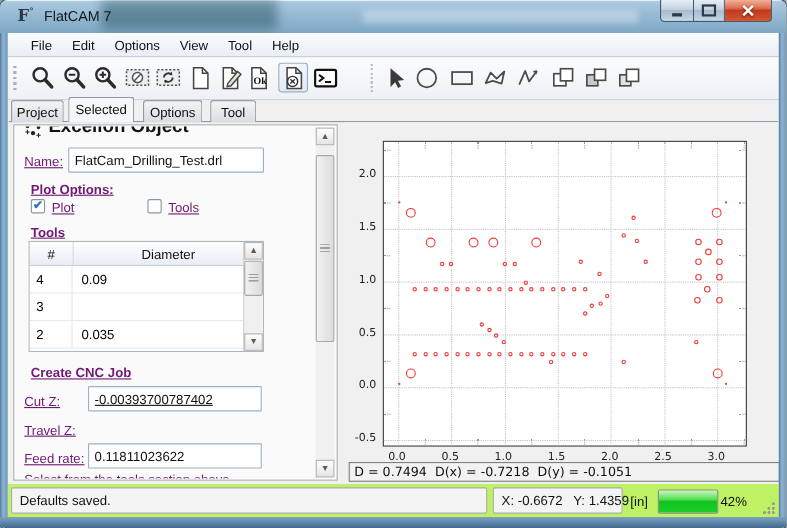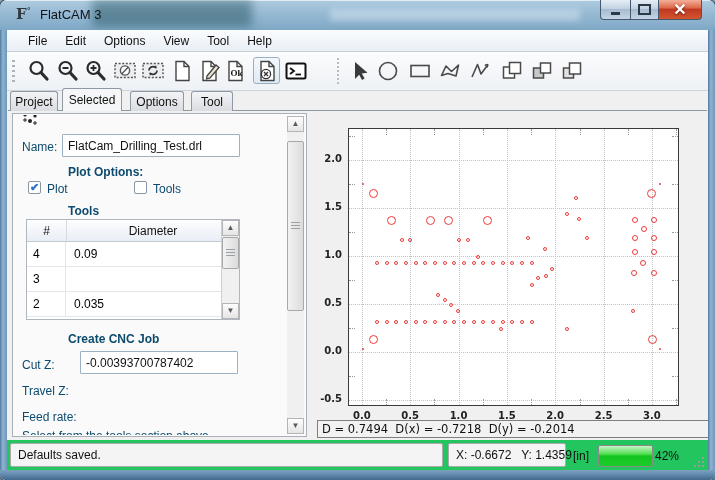--- a/index.html
+++ b/index.html
@@ -46,22 +46,22 @@
   .tab{position:absolute;box-sizing:border-box;border:1px solid #8f99a4;border-bottom:none;border-radius:3px 3px 0 0;
        background:linear-gradient(180deg,#f3f4f6,#d9dce1);font-size:12px;color:#111;display:flex;align-items:center;justify-content:center;z-index:3;}
   .tab.active{background:#f5f6f7;z-index:5;}
   
   #pane{position:absolute;left:8px;top:110px;width:699px;height:329px;background:#f0f0f0;border-top:1px solid #8f99a4;z-index:2;}
   
   #left-panel{position:absolute;left:4px;top:2px;width:295px;height:324px;border:1px solid #aab0b8;background:#fafafa;box-sizing:border-box;}
   #left-content{position:absolute;left:1px;top:1px;width:274px;height:320px;overflow:hidden;}
   .h-icon{position:absolute;left:8px;top:-3px;}
   #panel-heading{position:absolute;left:30px;top:-10px;font-size:17px;font-weight:bold;color:#111;}
-  .lbl{position:absolute;font-size:12px;color:#0c4a6e;}
-  .lbl.b{font-weight:bold;margin-left:40px;}
+  .lbl{position:absolute;font-size:12px;color:#701a75;text-decoration:underline;}
+  .lbl.b{font-weight:bold;}
   .tfield{position:absolute;box-sizing:border-box;height:23px;border:1px solid #9cb1c4;background:#fff;font-family:"Liberation Sans",sans-serif;font-size:12px;color:#111;padding:0 5px;border-radius:1px;}
   .cbx{position:absolute;width:13px;height:13px;border:1px solid #8795a5;background:#fff;box-sizing:border-box;text-align:center;line-height:11px;font-size:11px;color:#2f71c9;font-weight:bold;border-radius:2px;}
   
   #tools-table{position:absolute;left:12px;top:104px;width:214px;height:101px;border:1px solid #b0b6bd;background:#fff;box-sizing:border-box;overflow:hidden;}
   .tt-header{display:flex;height:21px;border-bottom:1px solid #c5c9ce;background:linear-gradient(180deg,#fdfefe,#e8eef6);}
   .tt-header div{font-size:12px;color:#111;display:flex;align-items:center;justify-content:center;}
   .tt-h-num{width:39px;border-right:1px solid #d6dadf;}
   .tt-h-dia{flex:1;}
   .tt-row{display:flex;height:24px;border-bottom:1px solid #e4e6e9;background:#fff;}
   .tt-c-num{width:39px;border-right:1px solid #e4e6e9;font-size:12px;display:flex;align-items:center;padding-left:6px;box-sizing:border-box;}
@@ -73,27 +73,27 @@
   .sb-grip{position:absolute;left:3px;right:3px;top:50%;height:7px;margin-top:-4px;
            background:repeating-linear-gradient(180deg,#9aa0a6 0 1px,transparent 1px 3px);}
   #panel-scrollbar{position:absolute;right:2px;top:2px;width:17px;height:318px;background:#f0f0f0;}
   
   #figure{position:absolute;left:305px;top:0;width:394px;height:308px;background:#f0f0f0;}
   #plot-axes{position:absolute;left:35px;top:17px;width:329px;height:276px;background:#fff;border:1px solid #3a3a3a;}
   .gl-v{position:absolute;top:0;width:0;height:100%;border-left:1px dotted #c3c3c3;}
   .gl-h{position:absolute;left:0;height:0;width:100%;border-top:1px dotted #c3c3c3;}
   .mtick{position:absolute;width:0;border-left:1px dotted #9a9a9a;height:6px;}
   .mtick-h{position:absolute;height:0;border-top:1px dotted #9a9a9a;width:6px;}
-  .tick-label{position:absolute;font-family:"DejaVu Sans",sans-serif;font-size:10px;color:#222;font-weight:bold;}
+  .tick-label{position:absolute;font-family:"DejaVu Sans",sans-serif;font-size:10px;color:#222;}
   .pt{position:absolute;border:1px solid #ee3b3b;border-radius:50%;box-sizing:border-box;background:transparent;}
   .pt.filled{background:#ee3b3b;border:none;}
   #measure-box{position:absolute;left:309px;top:309px;width:392px;height:18px;border:1px solid #7f7f7f;background:#f2f2f2;box-sizing:border-box;
                font-family:"DejaVu Sans",sans-serif;font-size:11.5px;color:#111;display:flex;align-items:center;padding-left:4px;white-space:pre;}
   
-  #statusbar{position:absolute;left:7px;top:440px;width:701px;height:30px;background:#22c55e;}
+  #statusbar{position:absolute;left:7px;top:440px;width:701px;height:30px;background:#bef264;}
   .status-box{position:absolute;top:3px;height:24px;border:1px solid #ababab;border-radius:2px;background:#f4f4f4;box-sizing:border-box;
               font-size:12px;color:#111;display:flex;align-items:center;padding-left:7px;white-space:pre;}
   #units-label{position:absolute;left:566px;top:9px;font-size:12px;color:#111;}
   #progress{position:absolute;left:591px;top:5px;width:53px;height:20px;border:1px solid #8a8a8a;border-radius:2px;background:#e6e6e6;overflow:hidden;}
   #progress-fill{height:100%;background:linear-gradient(180deg,#c7f4c7 0%,#52e052 40%,#13c41f 50%,#1bcd29 100%);}
   #progress-label{position:absolute;left:648px;top:9px;font-size:12px;color:#111;}
   #resize-grip{position:absolute;right:3px;top:16px;width:13px;height:12px;
     background:radial-gradient(circle at 11px 10px,#9a9a9a 1.2px,transparent 1.5px),
                radial-gradient(circle at 7px 10px,#9a9a9a 1.2px,transparent 1.5px),
                radial-gradient(circle at 11px 6px,#9a9a9a 1.2px,transparent 1.5px),
@@ -109,21 +109,21 @@
 
   <div id="frame-left" class="frame-edge"></div>
   <div id="frame-right" class="frame-edge"></div>
   <div id="frame-bottom" class="frame-edge"></div>
 
   <div id="titlebar">
     <div class="shine"></div>
     <div class="tb-blob1"></div>
     <div class="tb-blob2"></div>
     <div id="app-icon">F<sup>°</sup></div>
-    <div id="window-title">FlatCAM 3</div>
+    <div id="window-title">FlatCAM 7</div>
   </div>
   <div class="cap-btns">
     <div class="cap-btn" id="btn-minimize">
         <div class="glyph-min"></div>
       </div>
     <div class="cap-btn" id="btn-maximize">
         <div class="glyph-max"></div>
       </div>
     <div class="cap-btn" id="btn-close">
         <span>✕</span>
@@ -270,20 +270,21 @@
   <div id="pane">
 
     <div id="left-panel">
       <div id="left-content">
         <svg class="h-icon" width="18" height="16" viewBox="0 0 18 16">
           <circle cx="3" cy="3" r="1.6" fill="#222"></circle>
             <circle cx="13" cy="4" r="1.6" fill="#222"></circle>
             <circle cx="8" cy="9" r="2" fill="#222"></circle>
           <path d="M1 8 h4 M3 6 v4 M11 11 h4 M13 9 v4" stroke="#222" stroke-width="1"></path>
         </svg>
+        <div id="panel-heading">Excellon Object</div>
 
         <div class="lbl" style="left:8px;top:25px">Name:</div>
         <input class="tfield" style="left: 48px; top: 19px; width: 178px;" value="FlatCam_Drilling_Test.drl">
 
         <div class="lbl b" style="left:14px;top:50px">Plot Options:</div>
 
         <div class="cbx" style="left:14px;top:66px" id="plot-cbx">✔</div>
         <div class="lbl" style="left:33px;top:67px">Plot</div>
         <div class="cbx" style="left:120px;top:66px" id="solid-cbx"></div>
         <div class="lbl" style="left:139px;top:67px">Tools</div>
@@ -313,23 +314,24 @@
             <div class="sb-thumb" style="top:17px;height:32px">
                 <div class="sb-grip"></div>
               </div>
             <div class="sb-arrow" style="top:83px">▼</div>
           </div>
         </div>
 
         <div class="lbl b" style="left:14px;top:217px">Create CNC Job</div>
 
         <div class="lbl" style="left:8px;top:243px">Cut Z:</div>
-        <input class="tfield" style="left: 66px; top: 236px; width: 158px;" value="-0.00393700787402">
+        <input class="tfield" style="left: 66px; top: 236px; width: 158px; text-decoration: underline;" value="-0.00393700787402">
         <div class="lbl" style="left:8px;top:269px">Travel Z:</div>
         <div class="lbl" style="left:8px;top:295px">Feed rate:</div>
+        <input class="tfield" style="left: 66px; top: 288px; width: 158px;" value="0.11811023622">
 
         <div class="lbl" style="left:8px;top:314px">Select from the tools section above</div>
       </div>
 
       <div id="panel-scrollbar">
         <div class="sb-arrow" style="top:0">▲</div>
         <div class="sb-thumb" style="top:25px;height:170px">
             <div class="sb-grip"></div>
           </div>
         <div class="sb-arrow" style="top:302px">▼</div>
@@ -466,21 +468,21 @@
           <div class="tick-label" style="left: 330.082px; top: 299px;">3.0</div>
           <div class="tick-label" style="left: 29px; top: 282.094px; transform: translateX(-100%);">-0.5</div>
           <div class="tick-label" style="left: 29px; top: 233.993px; transform: translateX(-100%);">0.0</div>
           <div class="tick-label" style="left: 29px; top: 185.893px; transform: translateX(-100%);">0.5</div>
           <div class="tick-label" style="left: 29px; top: 137.793px; transform: translateX(-100%);">1.0</div>
           <div class="tick-label" style="left: 29px; top: 89.6922px; transform: translateX(-100%);">1.5</div>
           <div class="tick-label" style="left: 29px; top: 41.5918px; transform: translateX(-100%);">2.0</div>
         </div>
     </div>
 
-    <div id="measure-box">D = 0.7494  D(x) = -0.7218  D(y) = -0.2014</div>
+    <div id="measure-box">D = 0.7494  D(x) = -0.7218  D(y) = -0.1051</div>
   </div>
 
   <div id="statusbar">
     <div class="status-box" style="left:3px;width:433px">Defaults saved.</div>
     <div class="status-box" style="left:441px;width:118px">X: -0.6672   Y: 1.4359</div>
     <div id="units-label">[in]</div>
     <div id="progress">
         <div id="progress-fill" style="width: 100%;"></div>
       </div>
     <div id="progress-label">42%</div>

